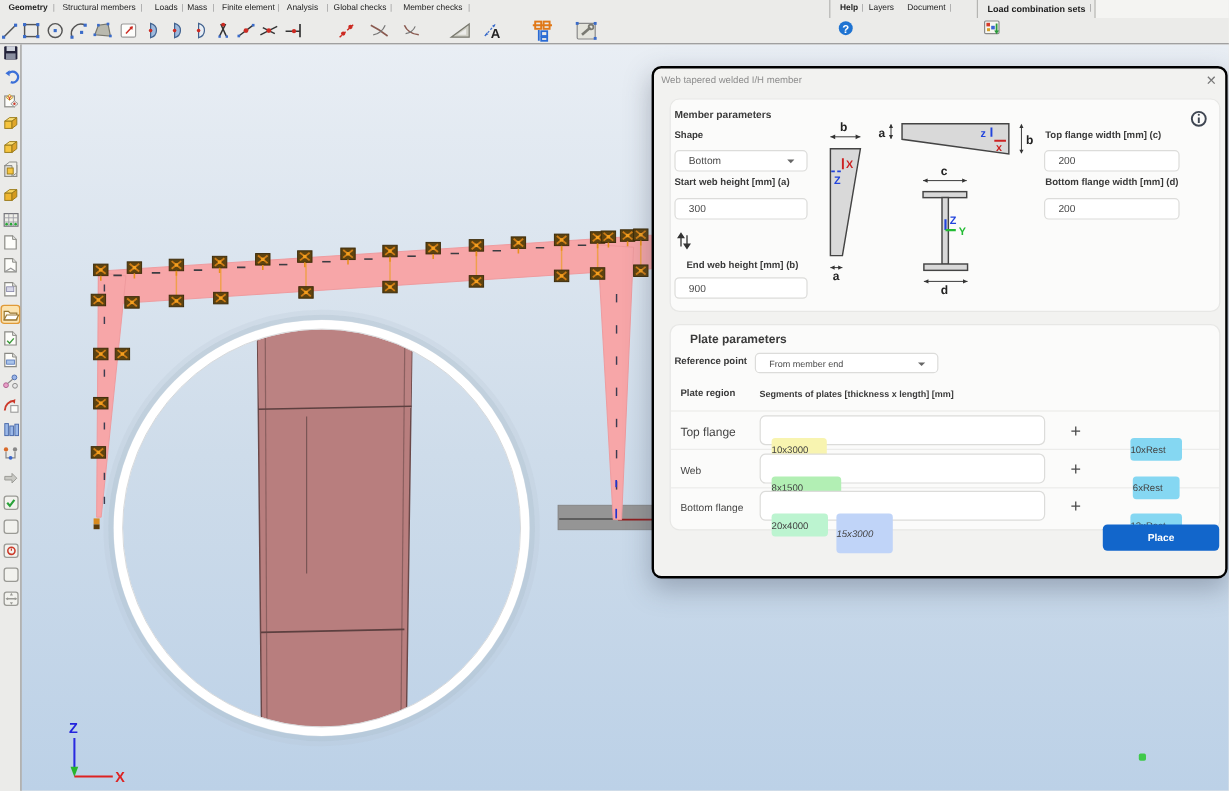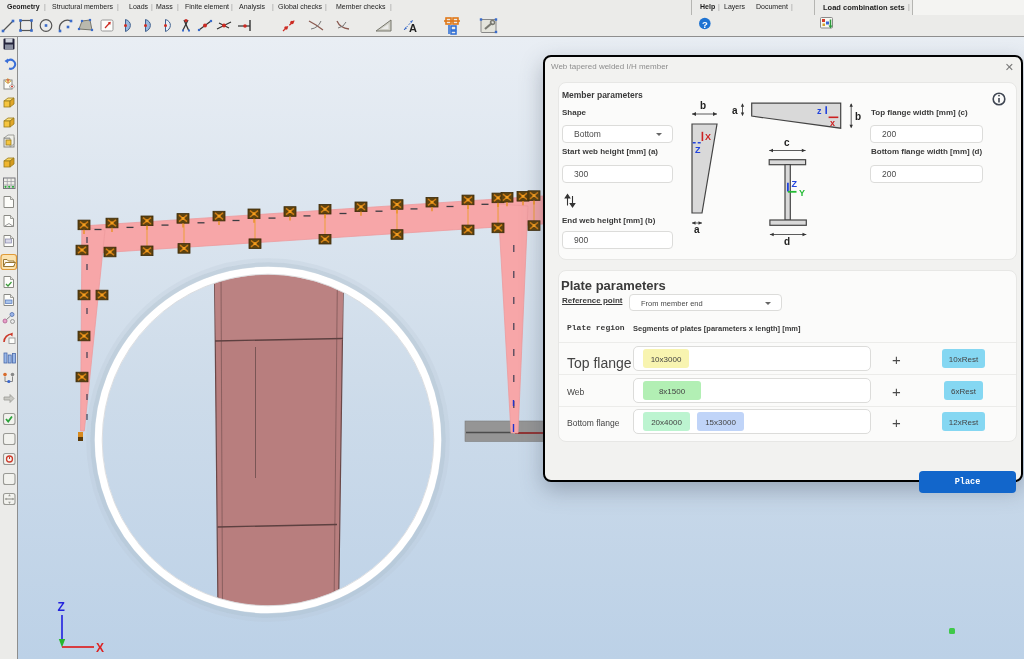--- a/index.html
+++ b/index.html
@@ -17,26 +17,26 @@
   #dlg-title{position:absolute;left:6px;top:5px;color:#8d8d8d;font-size:8px;}
   #dlg-close{position:absolute;right:7px;top:4px;color:#777;font-size:11px;}
   .card{position:absolute;left:13px;width:457px;background:#fbfbfa;border:1px solid #e7e7e5;border-radius:8px;}
   #card1{top:25px;height:176px;}
   #card2{top:213px;height:170px;}
   .blab{position:absolute;font-weight:bold;color:#3a3a3a;font-size:8px;white-space:nowrap;}
   .inp{position:absolute;background:#fff;border:1px solid #dcdcda;border-radius:4px;font-size:8.5px;color:#4a4a4a;}
   .inp .txt{position:absolute;left:11px;top:50%;transform:translateY(-50%);}
   .caret{position:absolute;right:10px;top:50%;width:0;height:0;margin-top:-1px;
      border-left:3.2px solid transparent;border-right:3.2px solid transparent;border-top:3.8px solid #666;}
-  .chip{position:absolute;border-radius:3px;font-size:8px;color:#444;text-align:center;}
+  .chip{position:absolute;border-radius:3px;font-size:8px;color:#444;text-align:left;margin-top:16px;}
   .chip span{position:absolute;left:0;right:0;top:50%;transform:translateY(-50%);}
   .plus{position:absolute;font-size:15px;color:#4a4a4a;font-weight:normal;}
   .hline{position:absolute;left:0;width:457px;height:1px;background:#ececea;}
-  #place{position:absolute;left:374px;top:414px;width:97px;height:22px;background:#1266cb;border-radius:4px;
-     color:#fff;font-weight:bold;font-size:8.5px;text-align:center;line-height:22px;font-family:Liberation Mono, monospace;}
+  #place{position:absolute;left:374px;top:380px;width:97px;height:22px;background:#1266cb;border-radius:4px;
+     color:#fff;font-weight:bold;font-size:8.5px;text-align:center;line-height:22px;}
 </style>
 </head>
 <body>
 
 <div id="menubar">
   <span style="left:7px;font-weight:bold;">Geometry</span>
     <span class="sep" style="left:44px;">|</span>
   <span style="left:52px;">Structural members</span>
     <span class="sep" style="left:117px;">|</span>
   <span style="left:129px;">Loads</span>
@@ -448,21 +448,21 @@
     <div class="blab" style="left:3px;top:7px;font-size:8.5px;">Member parameters</div>
     <div class="blab" style="left:3px;top:25px;">Shape</div>
     <div class="inp" style="left:3px;top:42px;width:109px;height:16px;">
         <span class="txt">Bottom</span>
         <span class="caret"></span>
       </div>
     <div class="blab" style="left:3px;top:64px;">Start web height [mm] (a)</div>
     <div class="inp" style="left:3px;top:82px;width:109px;height:16px;">
         <span class="txt">300</span>
       </div>
-    <div class="blab" style="left:3px;top:133px;">End web height [mm] (b)</div>
+    <div class="blab" style="left:13px;top:133px;">End web height [mm] (b)</div>
     <div class="inp" style="left:3px;top:148px;width:109px;height:16px;">
         <span class="txt">900</span>
       </div>
     <div class="blab" style="left:312px;top:25px;">Top flange width [mm] (c)</div>
     <div class="inp" style="left:311px;top:42px;width:111px;height:16px;">
         <span class="txt">200</span>
       </div>
     <div class="blab" style="left:312px;top:64px;">Bottom flange width [mm] (d)</div>
     <div class="inp" style="left:311px;top:82px;width:111px;height:16px;">
         <span class="txt">200</span>
@@ -525,33 +525,33 @@
 
       <g stroke="#333" stroke-width="1.1" fill="#333">
         <line x1="8.5" y1="114" x2="8.5" y2="122.5"></line>
         <polygon points="8.5,111.5 6.2,115 10.8,115"></polygon>
         <line x1="13.5" y1="113" x2="13.5" y2="121.5"></line>
         <polygon points="13.5,124 11.2,120.5 15.8,120.5"></polygon>
       </g>
     </svg>
   </div>
   <div class="card" id="card2">
-    <div class="blab" style="left:2px;top:7px;font-size:13px;">Plate parameters</div>
-    <div class="blab" style="left:3px;top:25px;text-decoration:underline;">Reference point</div>
+    <div class="blab" style="left:16px;top:7px;font-size:10px;">Plate parameters</div>
+    <div class="blab" style="left:3px;top:25px;">Reference point</div>
     <div class="inp" style="left:70px;top:23px;width:151px;height:15px;font-size:7.5px;">
         <span class="txt">From member end</span>
         <span class="caret"></span>
       </div>
-    <div class="blab" style="left:8px;top:52px;font-family:Liberation Mono, monospace;">Plate region</div>
-    <div class="blab" style="left:74px;top:53px;font-size:7.5px;">Segments of plates [parameters x length] [mm]</div>
+    <div class="blab" style="left:8px;top:52px;">Plate region</div>
+    <div class="blab" style="left:74px;top:53px;font-size:7.5px;">Segments of plates [thickness x length] [mm]</div>
     <div class="hline" style="top:71px;"></div>
     <div class="hline" style="top:103px;"></div>
     <div class="hline" style="top:135px;"></div>
 
-    <div style="position:absolute;left:8px;top:84px;font-size:14px;color:#444;">Top flange</div>
+    <div style="position:absolute;left:8px;top:84px;font-size:10px;color:#444;">Top flange</div>
     <div class="inp" style="left:74px;top:75px;width:236px;height:23px;border-radius:5px;"></div>
     <div class="chip" style="left:84px;top:78px;width:46px;height:19px;background:#f8f4b0;">
         <span>10x3000</span>
       </div>
     <div class="plus" style="left:333px;top:80px;">+</div>
     <div class="chip" style="left:383px;top:78px;width:43px;height:19px;background:#85d7f2;">
         <span>10xRest</span>
       </div>
 
     <div style="position:absolute;left:8px;top:116px;font-size:8.5px;color:#444;">Web</div>
@@ -562,21 +562,21 @@
     <div class="plus" style="left:333px;top:112px;">+</div>
     <div class="chip" style="left:385px;top:110px;width:39px;height:19px;background:#85d7f2;">
         <span>6xRest</span>
       </div>
 
     <div style="position:absolute;left:8px;top:147px;font-size:8.5px;color:#444;">Bottom flange</div>
     <div class="inp" style="left:74px;top:138px;width:236px;height:23px;border-radius:5px;"></div>
     <div class="chip" style="left:84px;top:141px;width:47px;height:19px;background:#bcf4d0;">
         <span>20x4000</span>
       </div>
-    <div class="chip" style="left:138px;top:141px;width:47px;height:19px;background:#c0d4f8;">
+    <div class="chip" style="left:138px;top:141px;width:47px;height:33px;background:#c0d4f8;font-style:italic;">
         <span>15x3000</span>
       </div>
     <div class="plus" style="left:333px;top:143px;">+</div>
     <div class="chip" style="left:383px;top:141px;width:43px;height:19px;background:#85d7f2;">
         <span>12xRest</span>
       </div>
   </div>
   <div id="place">Place</div>
 </div>
 

